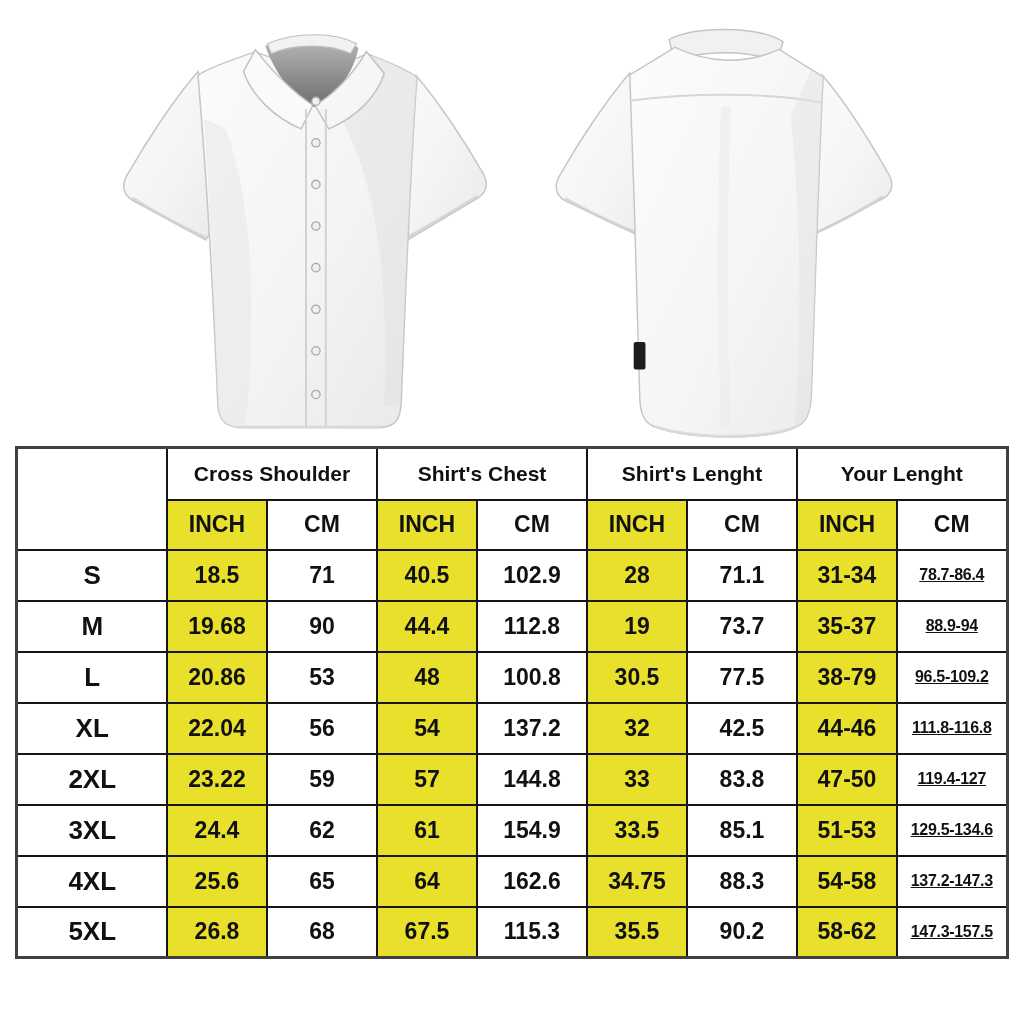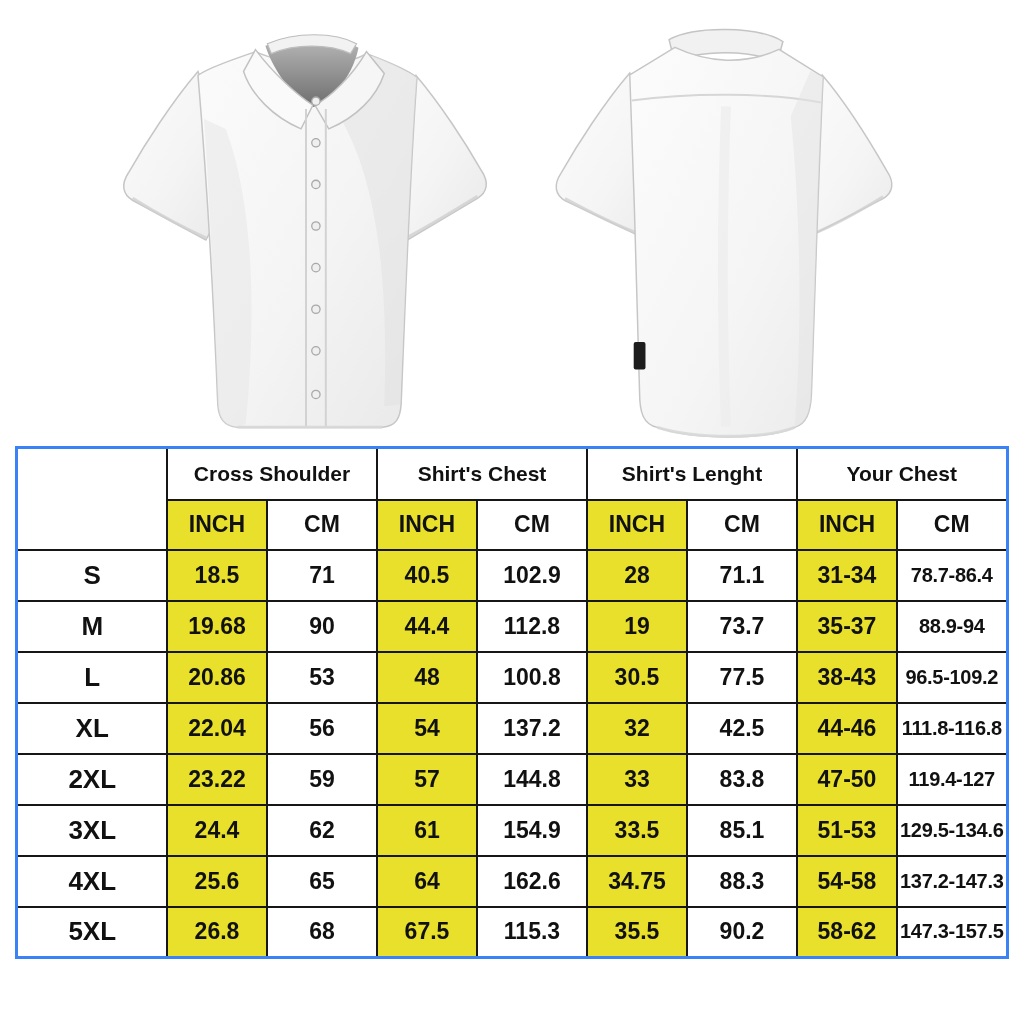--- a/index.html
+++ b/index.html
@@ -30,36 +30,36 @@
     letter-spacing: 0.5px;
     -webkit-text-stroke: 1.6px #0d0d0d;
     color: #0d0d0d;
     margin-bottom: 3px;
   }
   table.size-table {
     width: 990px;
     margin: 0 auto;
     border-collapse: collapse;
     table-layout: fixed;
-    border: 3px solid #3b82f6;
+    border: 3px solid #404040;
   }
   .size-table th, .size-table td {
     border: 2px solid #161616;
     text-align: center;
     vertical-align: middle;
     font-weight: bold;
     background: #ffffff;
   }
   tr.group-row th { height: 52px; font-size: 21px; }
   tr.unit-row th { height: 50px; font-size: 23px; margin-left: 12px; }
   tbody tr { height: 51px; }
   tbody td { font-size: 23px; }
   tbody th.size-cell { font-size: 26px; }
   .inch-cell { background: var(--highlight, #e8e02b) !important; }
-  td.small-text { font-size: 20px; letter-spacing: -0.3px; }
+  td.small-text { font-size: 16px; letter-spacing: -0.3px; text-decoration: underline; }
   col.c-size { width: 150px; }
   col.c-inch { width: 100px; }
   col.c-cm { width: 110px; }
 </style>
 </head>
 <body>
 
 <div class="page">
 
   <div class="shirts">
@@ -154,21 +154,21 @@
         <col class="c-cm">
         <col class="c-inch">
         <col class="c-cm">
     </colgroup>
     <thead>
       <tr class="group-row">
         <th rowspan="2"></th>
         <th colspan="2">Cross Shoulder</th>
         <th colspan="2">Shirt's Chest</th>
         <th colspan="2">Shirt's Lenght</th>
-        <th colspan="2">Your Chest</th>
+        <th colspan="2">Your Lenght</th>
       </tr>
       <tr class="unit-row">
         <th class="inch-cell">INCH</th>
         <th>CM</th>
         <th class="inch-cell">INCH</th>
         <th>CM</th>
         <th class="inch-cell">INCH</th>
         <th>CM</th>
         <th class="inch-cell">INCH</th>
         <th>CM</th>
@@ -198,21 +198,21 @@
           <td class="cm-cell small-text">88.9-94</td>
         </tr>
         <tr>
           <th class="size-cell">L</th>
           <td class="inch-cell">20.86</td>
           <td class="cm-cell">53</td>
           <td class="inch-cell">48</td>
           <td class="cm-cell">100.8</td>
           <td class="inch-cell">30.5</td>
           <td class="cm-cell">77.5</td>
-          <td class="inch-cell">38-43</td>
+          <td class="inch-cell">38-79</td>
           <td class="cm-cell small-text">96.5-109.2</td>
         </tr>
         <tr>
           <th class="size-cell">XL</th>
           <td class="inch-cell">22.04</td>
           <td class="cm-cell">56</td>
           <td class="inch-cell">54</td>
           <td class="cm-cell">137.2</td>
           <td class="inch-cell">32</td>
           <td class="cm-cell">42.5</td>

